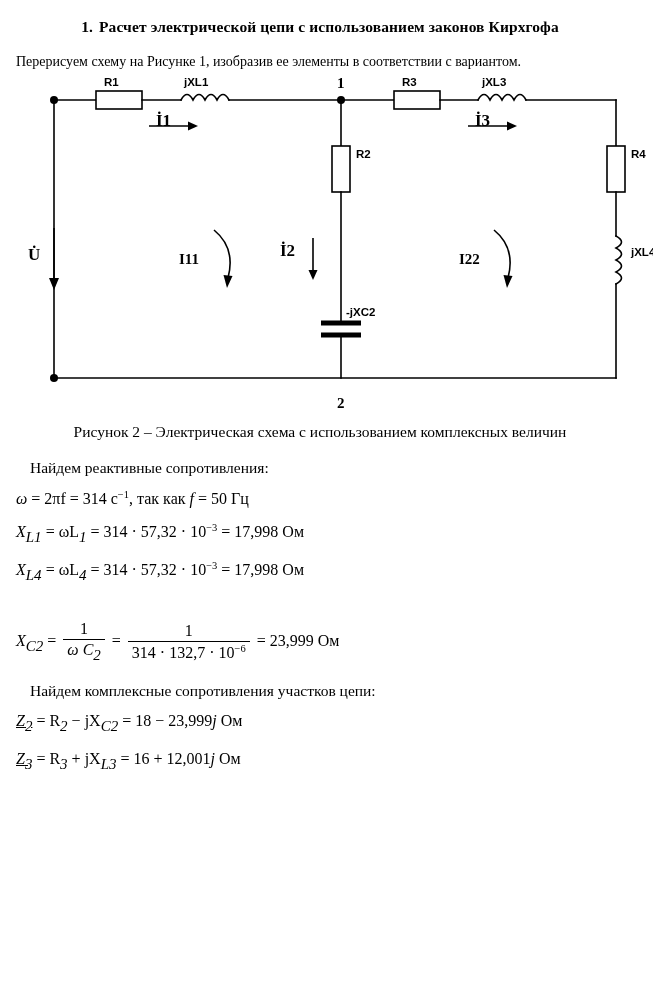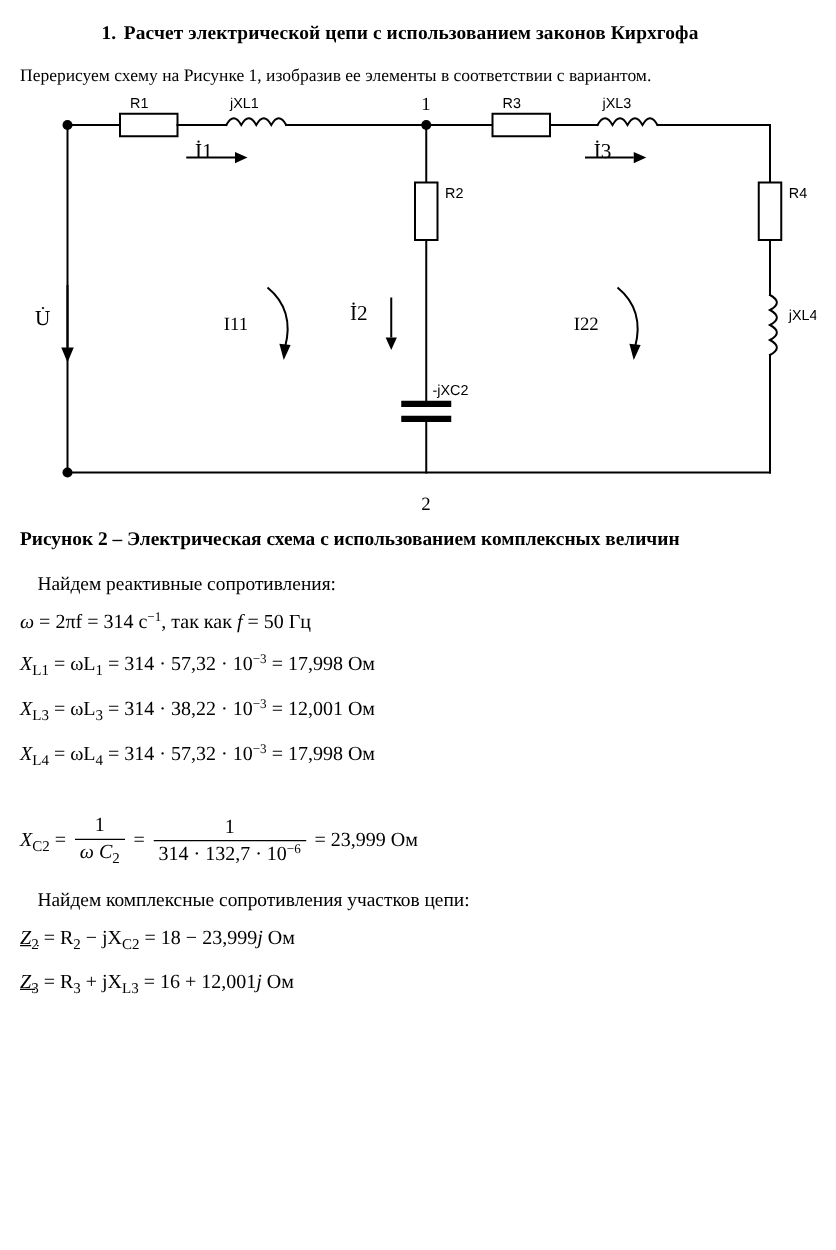--- a/index.html
+++ b/index.html
@@ -29,37 +29,38 @@
   }
   .heading .num { margin-right: 6px; }
   .para {
     font-size: 14px;
     text-align: justify;
     line-height: 1.45;
     margin: 0 0 6px 0;
   }
   .caption {
     font-size: 15.5px;
+    text-align: center;
     margin: 10px 0 18px 0;
-    font-weight: bold;
   }
   .section-text {
     font-size: 15.5px;
     margin: 14px 0 12px 14px;
   }
   .formula {
     font-size: 16px;
     margin: 0 0 14px 0;
     font-family: "Liberation Serif", serif;
   }
   .formula.big { margin-bottom: 18px; margin-top: 36px; }
   i, .it { font-style: italic; }
   .sub {
-    font-size: 12px;
+    font-size: 15px;
     vertical-align: -0.35em;
+    font-style: italic;
   }
   .sup {
     font-size: 10.5px;
     vertical-align: 0.55em;
   }
   .under { text-decoration: underline; }
   .frac {
     display: inline-block;
     vertical-align: middle;
     text-align: center;
@@ -72,20 +73,21 @@
   }
   .frac .bot {
     display: block;
     padding: 1px 4px 0 4px;
   }
   .schematic {
     position: relative;
     width: 637px;
     height: 335px;
     margin: 6px 0 0 0;
+    font-weight: bold;
   }
   .schematic svg { display: block; }
 </style>
 </head>
 <body>
 
 <div class="page">
 
   <div class="heading">
     <span class="num">1.</span><span>Расчет электрической цепи с использованием законов Кирхгофа</span>
@@ -193,26 +195,20 @@
     <span>= 50 Гц</span>
   </div>
 
   <div class="formula">
     <i>X</i><span class="sub">L1</span>
     <span>= ωL</span><span class="sub">1</span>
     <span>= 314 · 57,32 · 10</span><span class="sup">−3</span>
     <span>= 17,998 Ом</span>
   </div>
 
-  <div class="formula">
-    <i>X</i><span class="sub">L3</span>
-    <span>= ωL</span><span class="sub">3</span>
-    <span>= 314 · 38,22 · 10</span><span class="sup">−3</span>
-    <span>= 12,001 Ом</span>
-  </div>
 
   <div class="formula">
     <i>X</i><span class="sub">L4</span>
     <span>= ωL</span><span class="sub">4</span>
     <span>= 314 · 57,32 · 10</span><span class="sup">−3</span>
     <span>= 17,998 Ом</span>
   </div>
 
   <div class="formula big">
     <i>X</i><span class="sub">C2</span>

